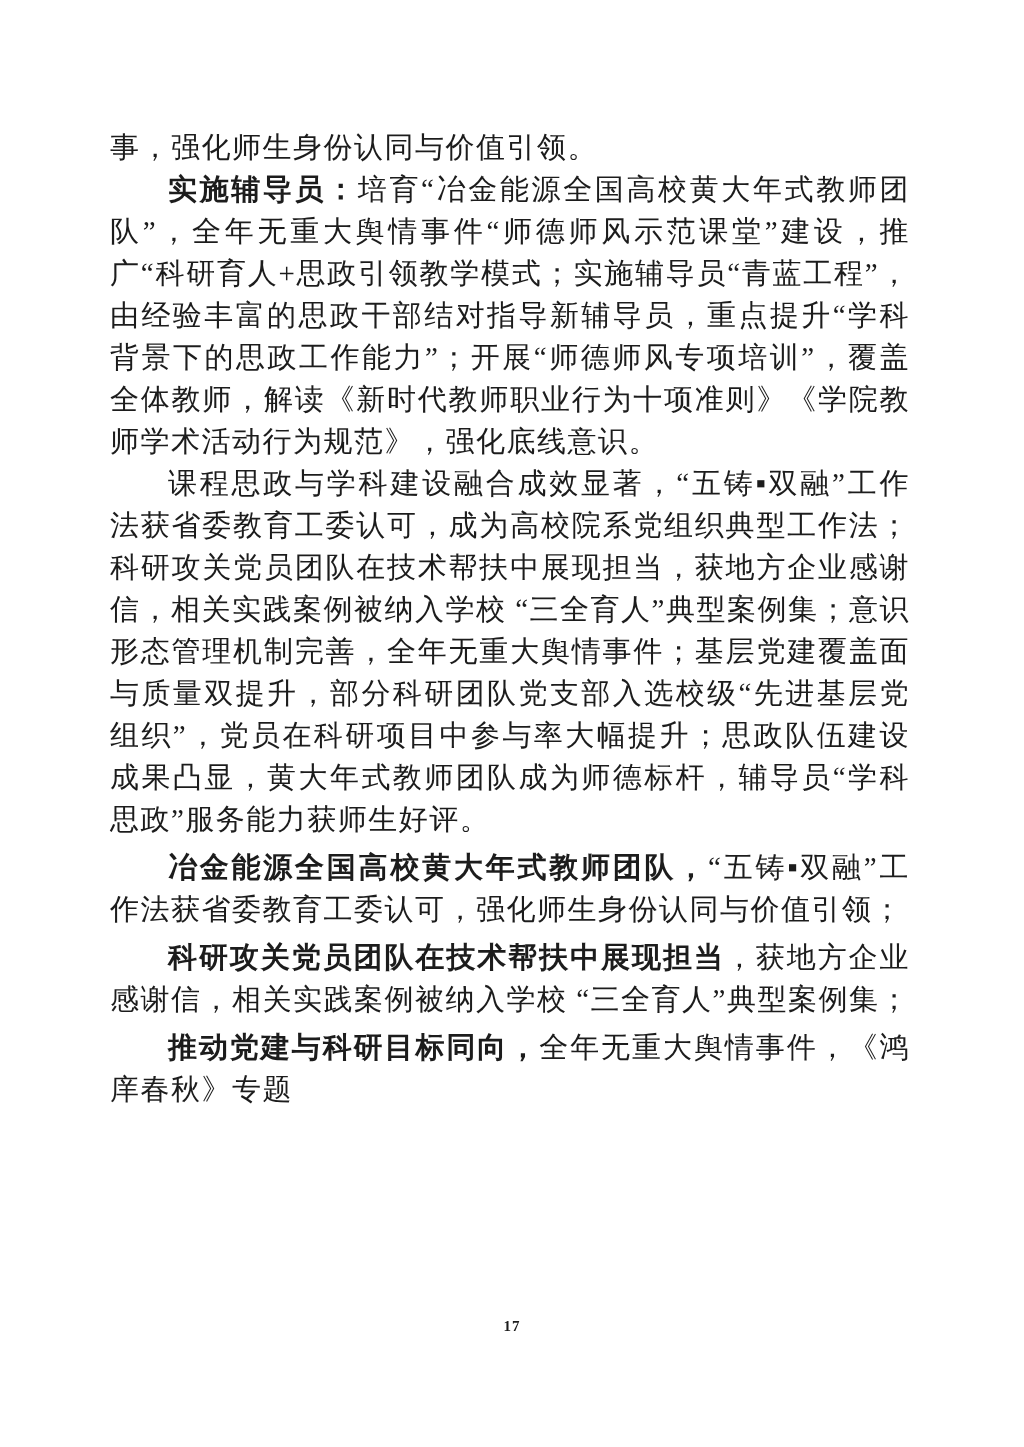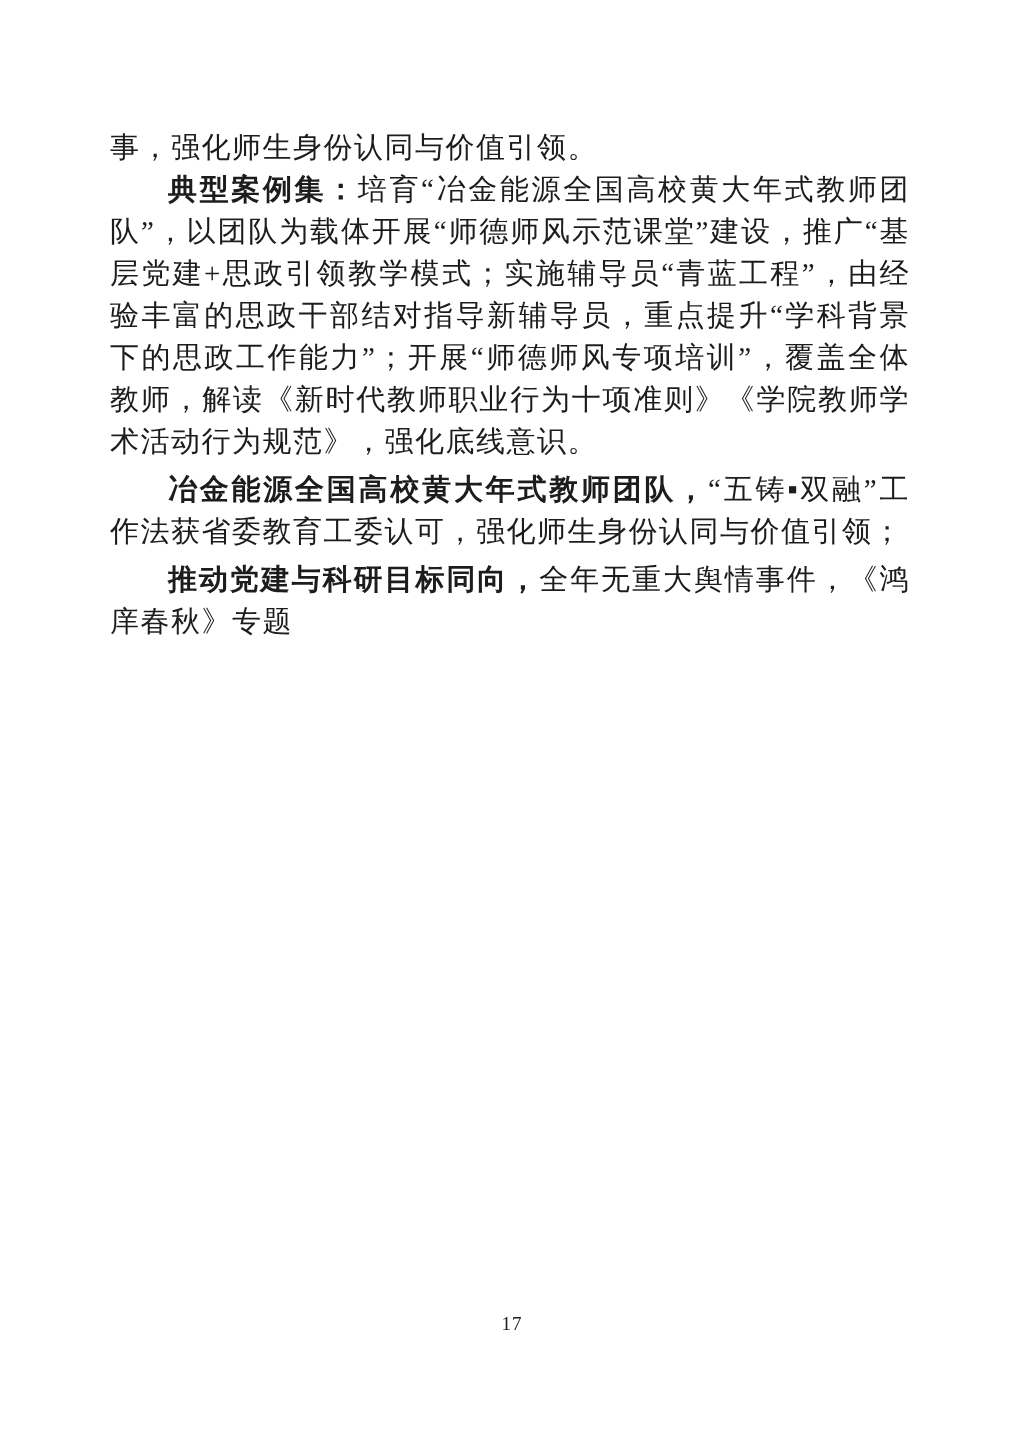--- a/index.html
+++ b/index.html
@@ -52,32 +52,34 @@
     font-weight: bold;
   }
   .page-footer {
     position: absolute;
     left: 0;
     right: 0;
     bottom: 112px;
     text-align: center;
   }
   .page-number {
-    font-size: 19px;
-    font-weight: normal;
+    font-size: 15px;
+    font-weight: bold;
     letter-spacing: 1px;
     color: #1c1c1c;
   }
 </style>
 </head>
 <body>
 
 <div class="page">
   <main class="content" id="content">
       <p class="block continuation"><span>事，强化师生身份认同与价值引领。</span></p>
-      <p class="block paragraph"><strong>典型案例集：</strong><span>培育“冶金能源全国高校黄大年式教师团队”，以团队为载体开展“师德师风示范课堂”建设，推广“基层党建+思政引领教学模式；实施辅导员“青蓝工程”，由经验丰富的思政干部结对指导新辅导员，重点提升“学科背景下的思政工作能力”；开展“师德师风专项培训”，覆盖全体教师，解读《新时代教师职业行为十项准则》《学院教师学术活动行为规范》，强化底线意识。</span></p>
+      <p class="block paragraph"><strong>实施辅导员：</strong><span>培育“冶金能源全国高校黄大年式教师团队”，全年无重大舆情事件“师德师风示范课堂”建设，推广“科研育人+思政引领教学模式；实施辅导员“青蓝工程”，由经验丰富的思政干部结对指导新辅导员，重点提升“学科背景下的思政工作能力”；开展“师德师风专项培训”，覆盖全体教师，解读《新时代教师职业行为十项准则》《学院教师学术活动行为规范》，强化底线意识。</span></p>
+      <p class="block paragraph"><span>课程思政与学科建设融合成效显著，“五铸▪双融”工作法获省委教育工委认可，成为高校院系党组织典型工作法；科研攻关党员团队在技术帮扶中展现担当，获地方企业感谢信，相关实践案例被纳入学校 “三全育人”典型案例集；意识形态管理机制完善，全年无重大舆情事件；基层党建覆盖面与质量双提升，部分科研团队党支部入选校级“先进基层党组织”，党员在科研项目中参与率大幅提升；思政队伍建设成果凸显，黄大年式教师团队成为师德标杆，辅导员“学科思政”服务能力获师生好评。</span></p>
       <p class="block paragraph spaced"><strong>冶金能源全国高校黄大年式教师团队，</strong><span>“五铸▪双融”工作法获省委教育工委认可，强化师生身份认同与价值引领；</span></p>
+      <p class="block paragraph spaced"><strong>科研攻关党员团队在技术帮扶中展现担当</strong><span>，获地方企业感谢信，相关实践案例被纳入学校 “三全育人”典型案例集；</span></p>
       <p class="block paragraph spaced"><strong>推动党建与科研目标同向，</strong><span>全年无重大舆情事件，《鸿庠春秋》专题</span></p>
     </main>
   <footer class="page-footer">
     <span class="page-number">17</span>
   </footer>
 </div>
 
 </body></html>

